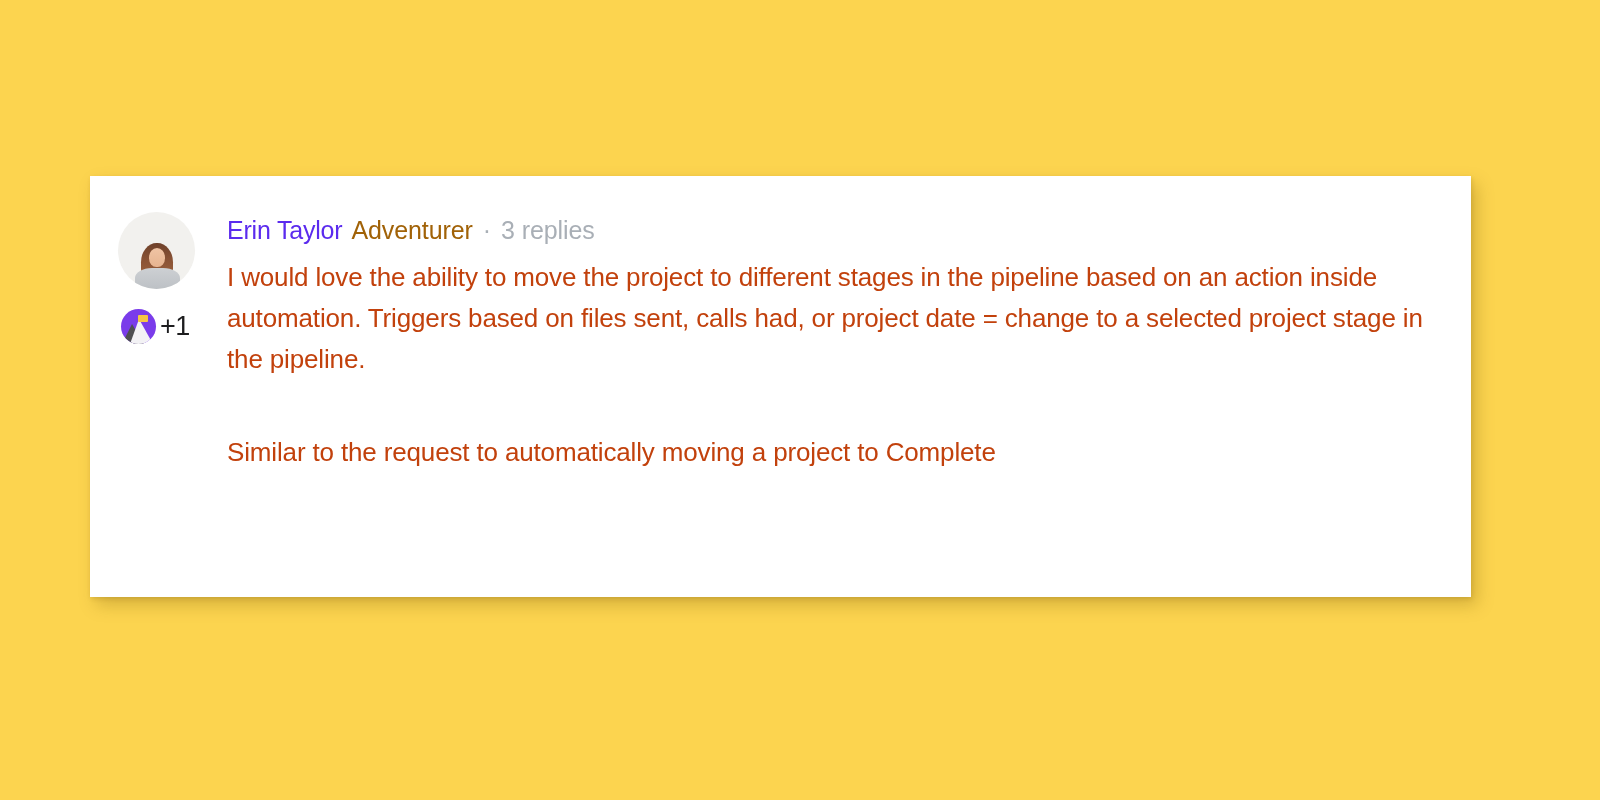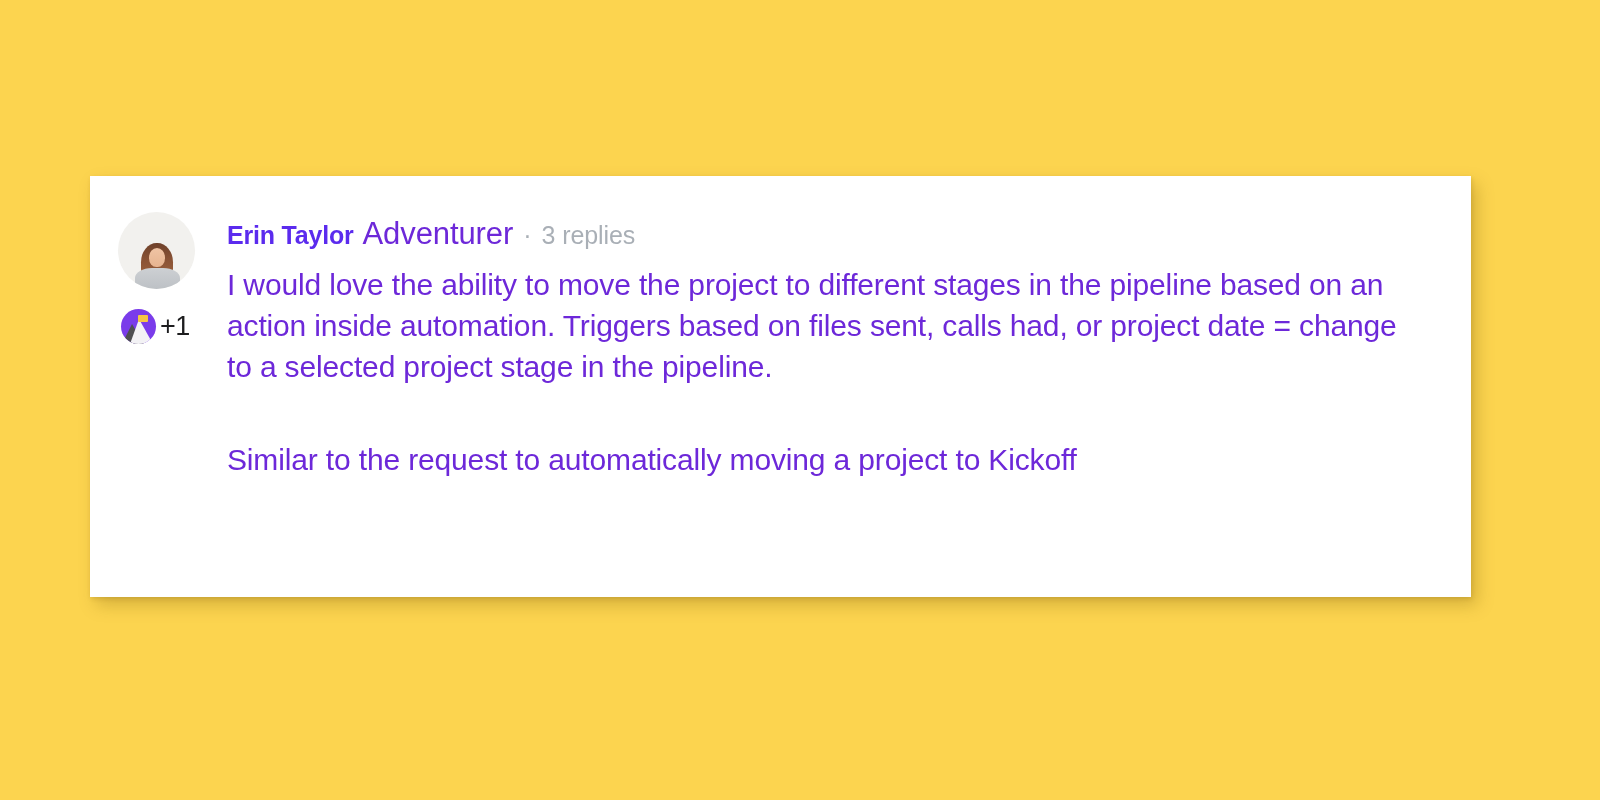--- a/index.html
+++ b/index.html
@@ -155,45 +155,45 @@
 
   .meta-line {
     display: flex;
     align-items: baseline;
     gap: 0;
     white-space: nowrap;
     margin-bottom: 12px;
   }
   .author-name {
     font-size: 25px;
-    font-weight: bold;
+    font-weight: normal;
     color: #5B2BEE;
     letter-spacing: -0.2px;
   }
   .meta-sep-space { width: 9px; }
   .author-rank {
-    font-size: 31px;
-    color: #6d28d9;
+    font-size: 25px;
+    color: #a16207;
     letter-spacing: -0.1px;
   }
   .meta-dot {
     font-size: 25px;
     color: #A9AFB6;
     padding: 0 10px;
   }
   .reply-count {
     font-size: 25px;
     color: #A9AFB6;
     letter-spacing: -0.1px;
   }
 
   .body-paragraph {
-    font-size: 30px;
+    font-size: 26px;
     line-height: 41px;
-    color: #6d28d9;
+    color: #c2410c;
     letter-spacing: -0.15px;
     margin: 0 0 20px 0;
     max-width: 1200px;
   }
   .body-paragraph.tail {
     margin-top: 52px;
     margin-bottom: 0;
   }
 </style>
 </head>
@@ -231,20 +231,20 @@
           <span class="author-name">Erin Taylor</span>
           <span class="meta-sep-space"></span>
           <span class="author-rank">Adventurer</span>
           <span class="meta-dot">·</span>
           <span class="reply-count">3 replies</span>
         </div>
 
         <p class="body-paragraph">I would love the ability to move the project to different stages in the pipeline based on an action inside automation. Triggers based on files sent, calls had, or project date = change to a selected project stage in the pipeline.</p>
 
 
-        <p class="body-paragraph tail">Similar to the request to automatically moving a project to Kickoff</p>
+        <p class="body-paragraph tail">Similar to the request to automatically moving a project to Complete</p>
 
       </div>
 
     </div>
   </article>
 
 </div>
 
 </body></html>

